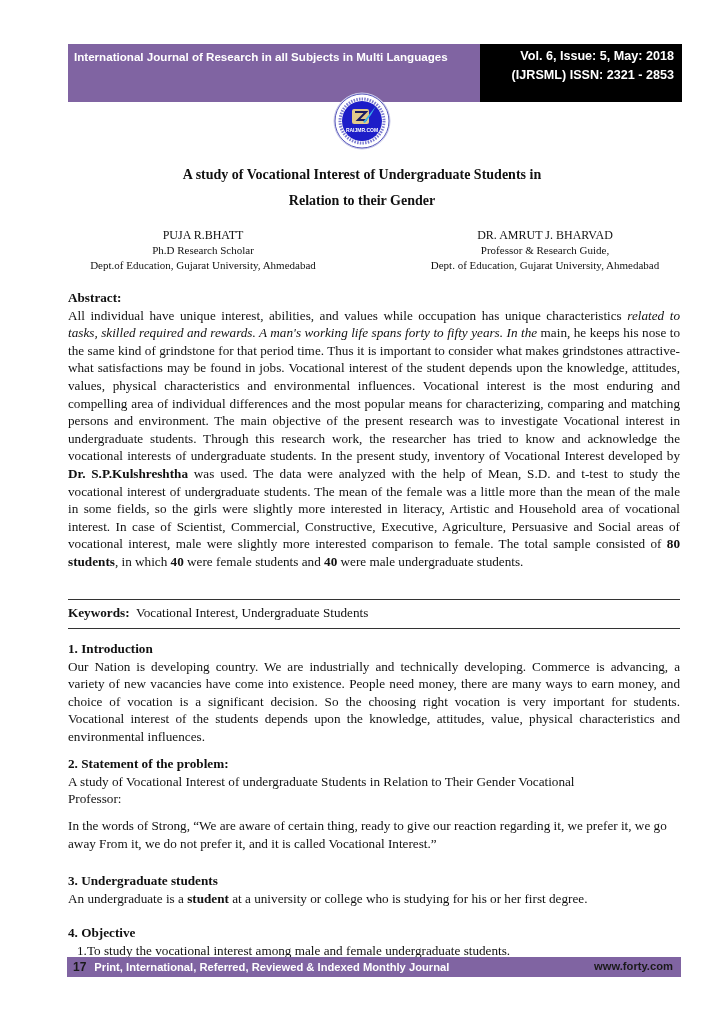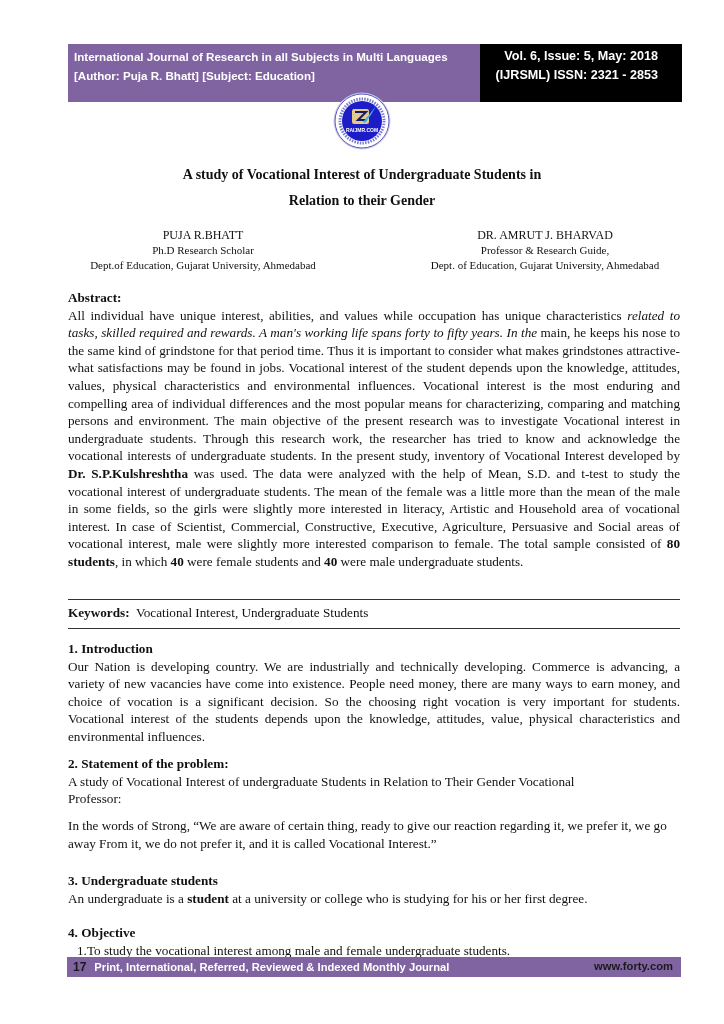--- a/index.html
+++ b/index.html
@@ -1,20 +1,20 @@
 <!DOCTYPE html>
 <html><head>
 <meta charset="utf-8">
 <style>
   html, body { margin: 0; padding: 0; background: #ffffff; }
   body { width: 724px; height: 1024px; position: relative; overflow: hidden; font-family: "Liberation Serif", serif; color: #111; }
 
   .hdr { position: absolute; left: 68px; top: 44px; width: 614px; height: 58px; display: flex; }
   .hdr-left { width: 412px; background: #8064a2; color: #fff; font-family: "Liberation Sans", sans-serif; font-weight: bold; font-size: 11.6px; line-height: 19px; padding: 3px 0 0 6px; box-sizing: border-box; }
-  .hdr-right { flex: 1; background: #000; color: #fff; font-family: "Liberation Sans", sans-serif; font-weight: bold; font-size: 12.6px; line-height: 19px; padding: 3px 24px 0 0; box-sizing: border-box; text-align: right; }
+  .hdr-right { flex: 1; background: #000; color: #fff; font-family: "Liberation Sans", sans-serif; font-weight: bold; font-size: 12.6px; line-height: 19px; padding: 3px 8px 0 0; box-sizing: border-box; text-align: right; }
   .hdr div span { display: block; white-space: nowrap; }
 
   .logo { position: absolute; left: 333px; top: 92px; width: 58px; height: 58px; }
 
   .title { position: absolute; left: 60px; top: 162px; width: 604px; text-align: center; font-weight: bold; font-size: 14px; line-height: 26px; }
 
   .author { position: absolute; top: 228px; text-align: center; font-size: 11px; line-height: 15px; }
   .author.a1 { left: 68px; width: 270px; }
   .author.a2 { left: 404px; width: 282px; }
   .author .name { font-size: 12px; }
@@ -38,21 +38,20 @@
   .ftr .pg { color: #1a1a1a; font-size: 12px; margin-right: 8px; }
   .ftr .url { color: #1a1a1a; }
   .ftr .row2 { position: absolute; left: 0; right: 0; top: 20px; text-align: center; white-space: nowrap; }
 </style>
 </head>
 <body>
 
 <div class="hdr">
   <div class="hdr-left">
     <span>International Journal of Research in all Subjects in Multi Languages</span>
-    <span>[Author: Puja R. Bhatt] [Subject: Education]</span>
   </div>
   <div class="hdr-right">
     <span>Vol. 6, Issue: 5, May: 2018</span>
     <span>(IJRSML)  ISSN: 2321 - 2853</span>
   </div>
 </div>
 
 <div class="logo">
   <svg width="58" height="58" viewBox="0 0 58 58">
     <circle cx="29" cy="29" r="28" fill="#ffffff" stroke="#c8c8e8" stroke-width="1"></circle>

